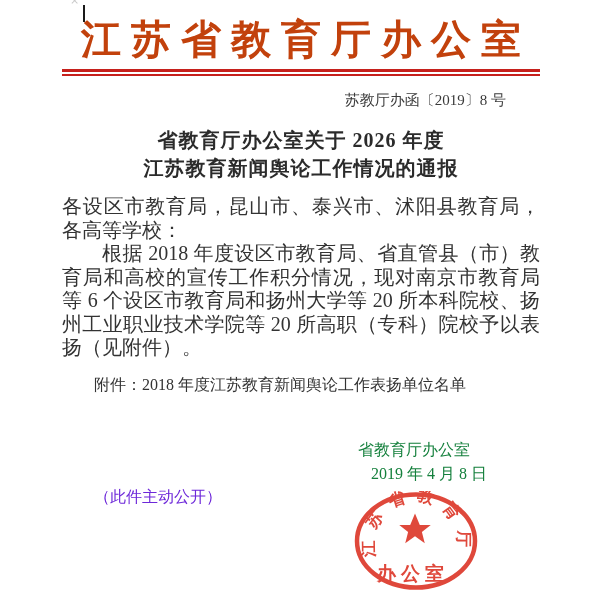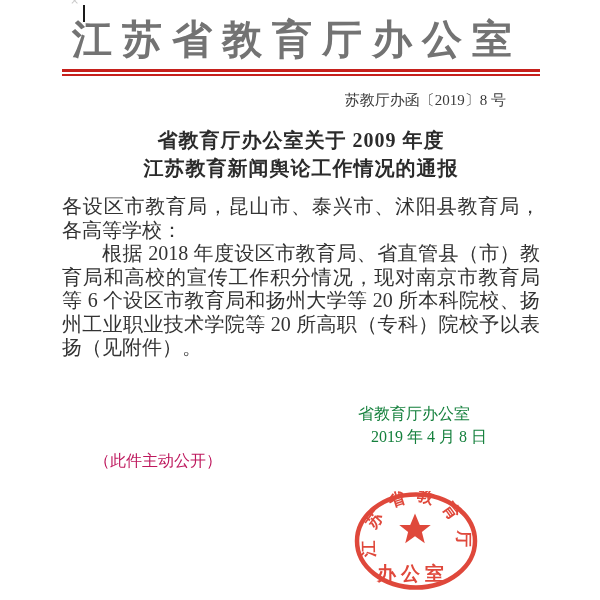--- a/index.html
+++ b/index.html
@@ -10,21 +10,22 @@
     font-family: "Liberation Serif", "DejaVu Serif", serif;
     color: #2e2e2e;
     position: relative;
   }
   .doc {
     position: relative;
     padding: 16px 60px 0 62px;
   }
   
   .masthead {
-    color: #737373;
+    text-align: center;
+    color: #c2410c;
     font-weight: bold;
     font-size: 40px;
     line-height: 48px;
     letter-spacing: 10px;
     white-space: nowrap;
     text-indent: 10px; 
   }
   
   .double-rule {
     margin-top: 5px;
@@ -72,21 +73,21 @@
     line-height: 23.5px;
     color: #15803d;
   }
   .sign-name { padding-right: 70px; }
   .sign-date { padding-right: 53px; }
   .footer-note {
     font-size: 16px;
     line-height: 20px;
     padding-left: 2em;
     margin-top: 2px;
-    color: #be185d;
+    color: #6d28d9;
   }
   
   .seal {
     position: absolute;
     left: 352px; top: 491px;
     width: 128px; height: 102px;
     mix-blend-mode: multiply;
     opacity: 0.93;
     pointer-events: none;
   }
@@ -110,29 +111,30 @@
 
 <div class="doc">
 
   <div class="masthead">江苏省教育厅办公室</div>
 
   <div class="double-rule"></div>
 
   <div class="doc-number">苏教厅办函〔2019〕8 号</div>
 
   <div class="doc-title">
-    <div>省教育厅办公室关于 2009 年度</div>
+    <div>省教育厅办公室关于 2026 年度</div>
     <div>江苏教育新闻舆论工作情况的通报</div>
   </div>
 
   <div class="body-text">
     <p class="salutation">各设区市教育局，昆山市、泰兴市、沭阳县教育局，各高等学校：</p>
     <p>根据 2018 年度设区市教育局、省直管县（市）教育局和高校的宣传工作积分情况，现对南京市教育局等 6 个设区市教育局和扬州大学等 20 所本科院校、扬州工业职业技术学院等 20 所高职（专科）院校予以表扬（见附件）。</p>
   </div>
 
+  <div class="attachment">附件：2018 年度江苏教育新闻舆论工作表扬单位名单</div>
 
   <div class="sign-block">
     <div class="sign-name">省教育厅办公室</div>
     <div class="sign-date">2019 年 4 月 8 日</div>
   </div>
 
   <div class="footer-note">（此件主动公开）</div>
 
   <svg class="seal" viewBox="0 0 128 102" xmlns="http://www.w3.org/2000/svg">
     <defs>

